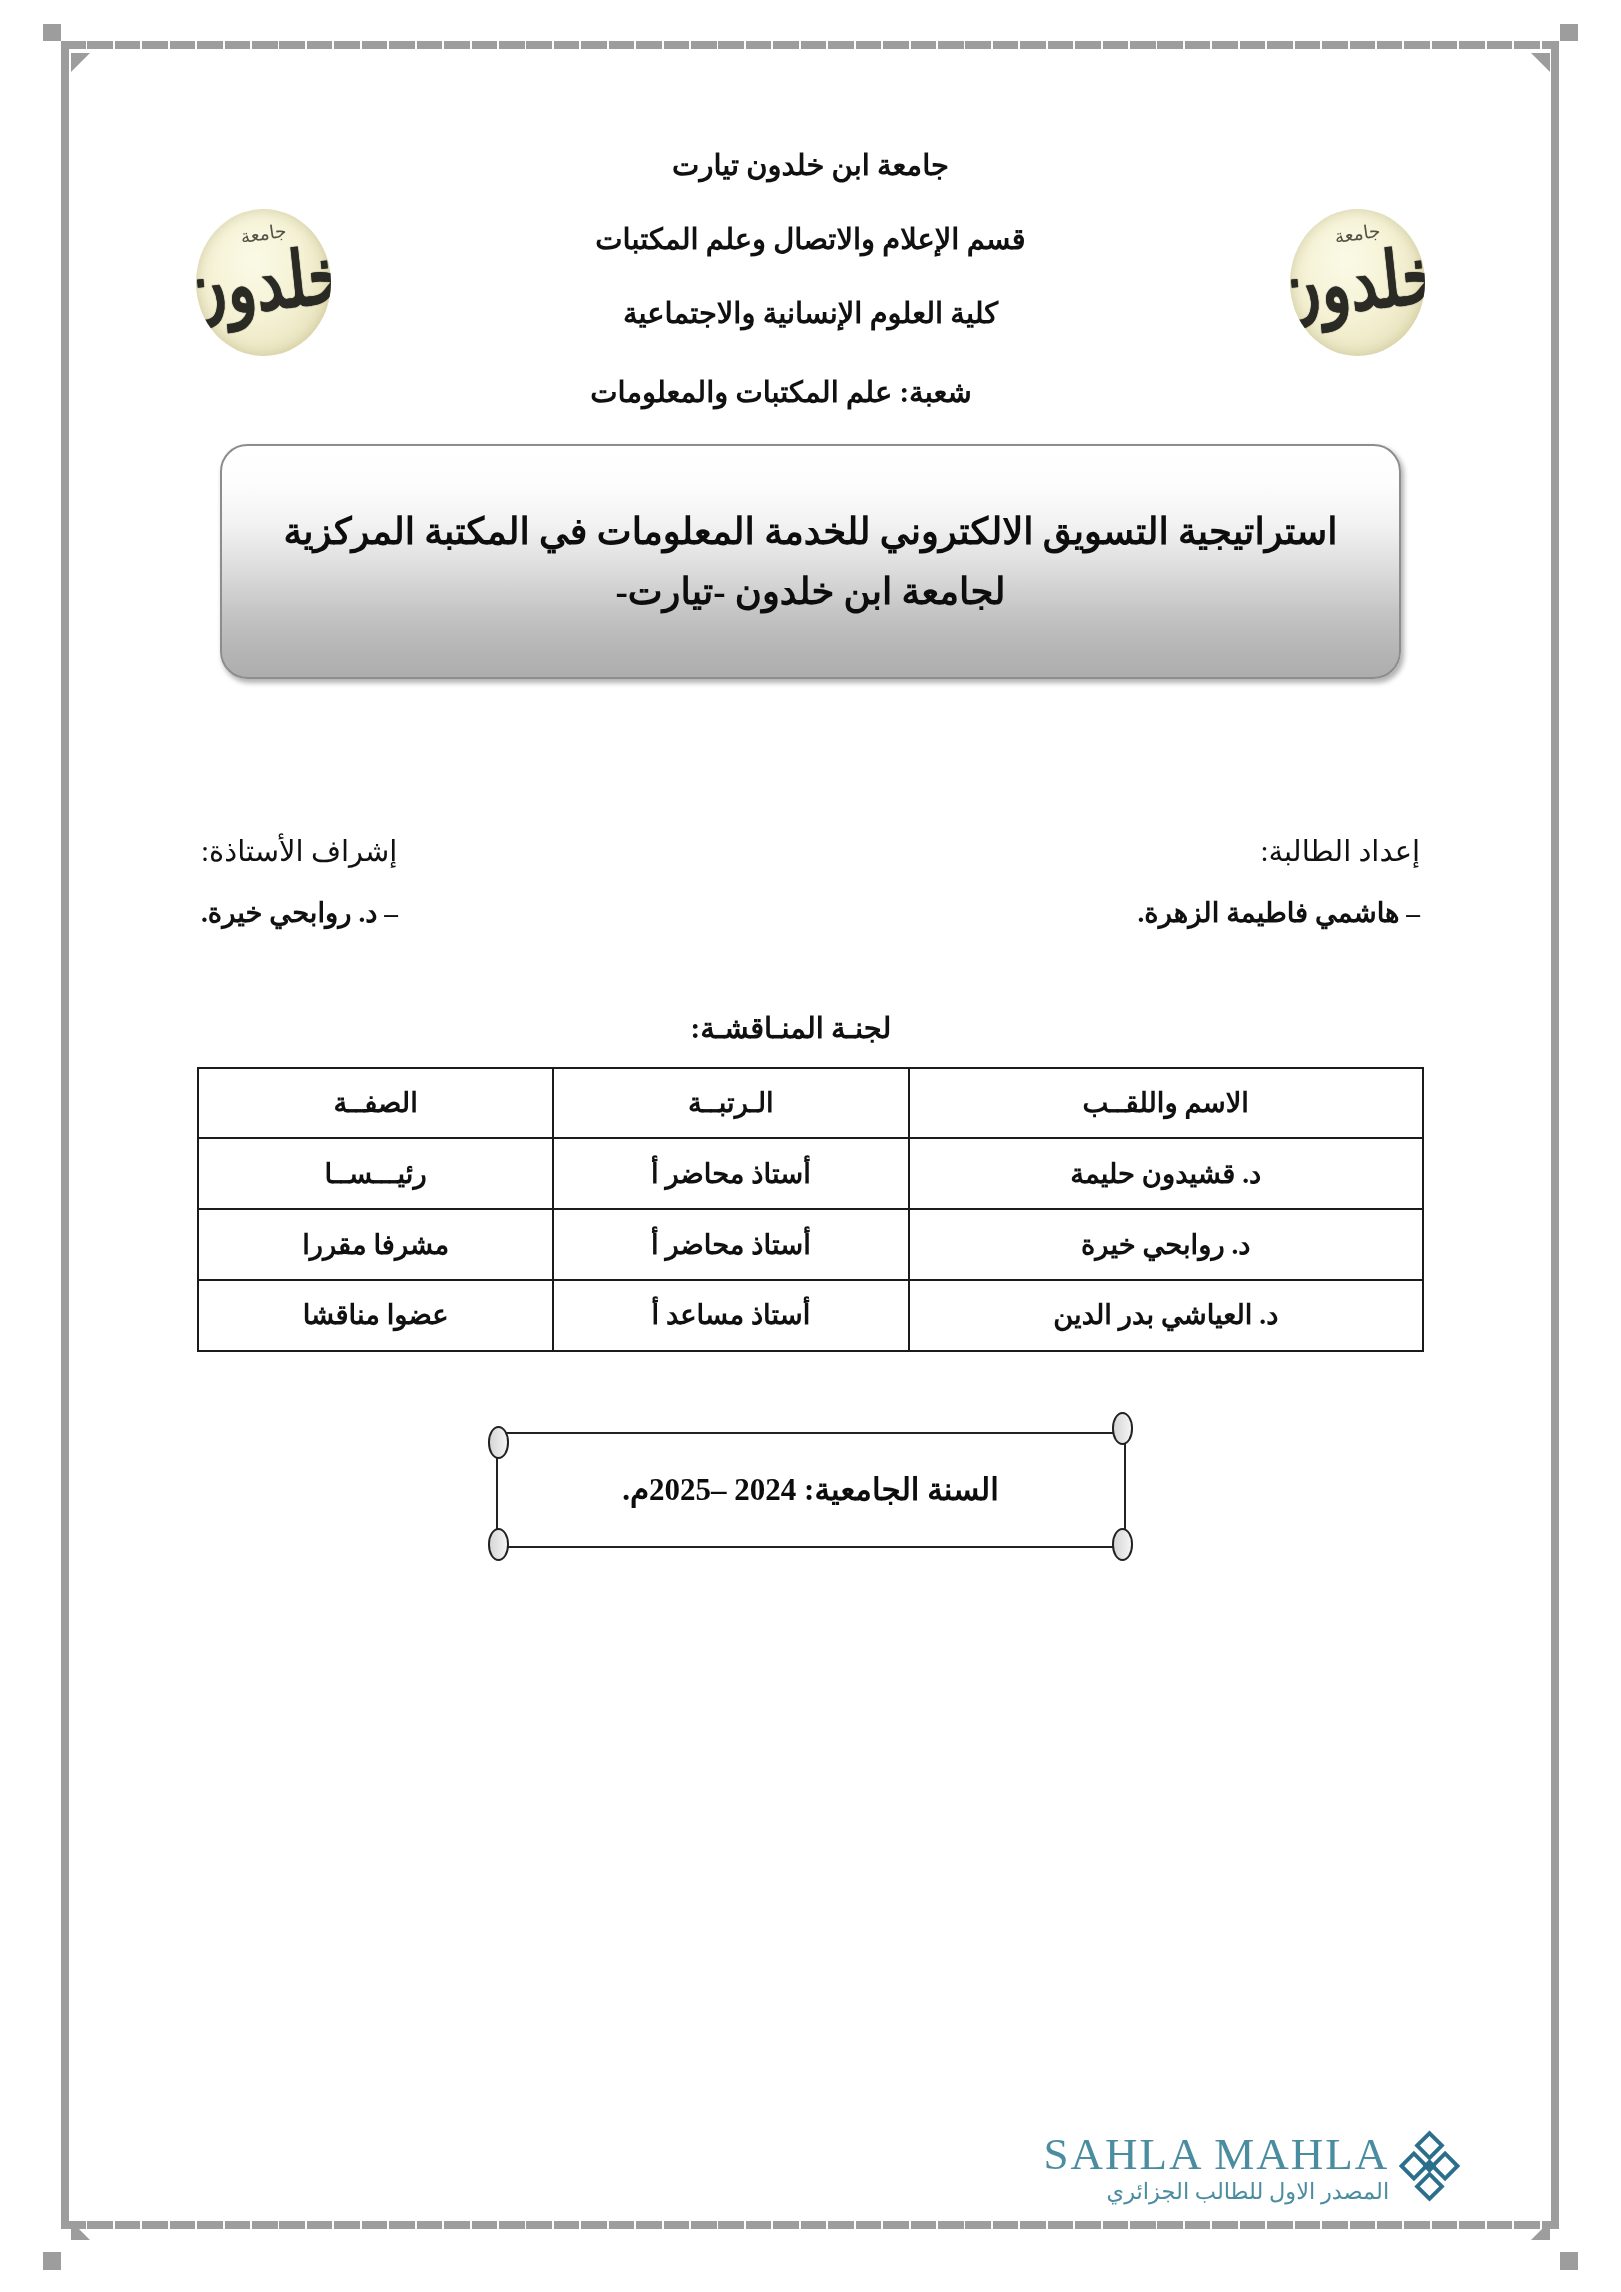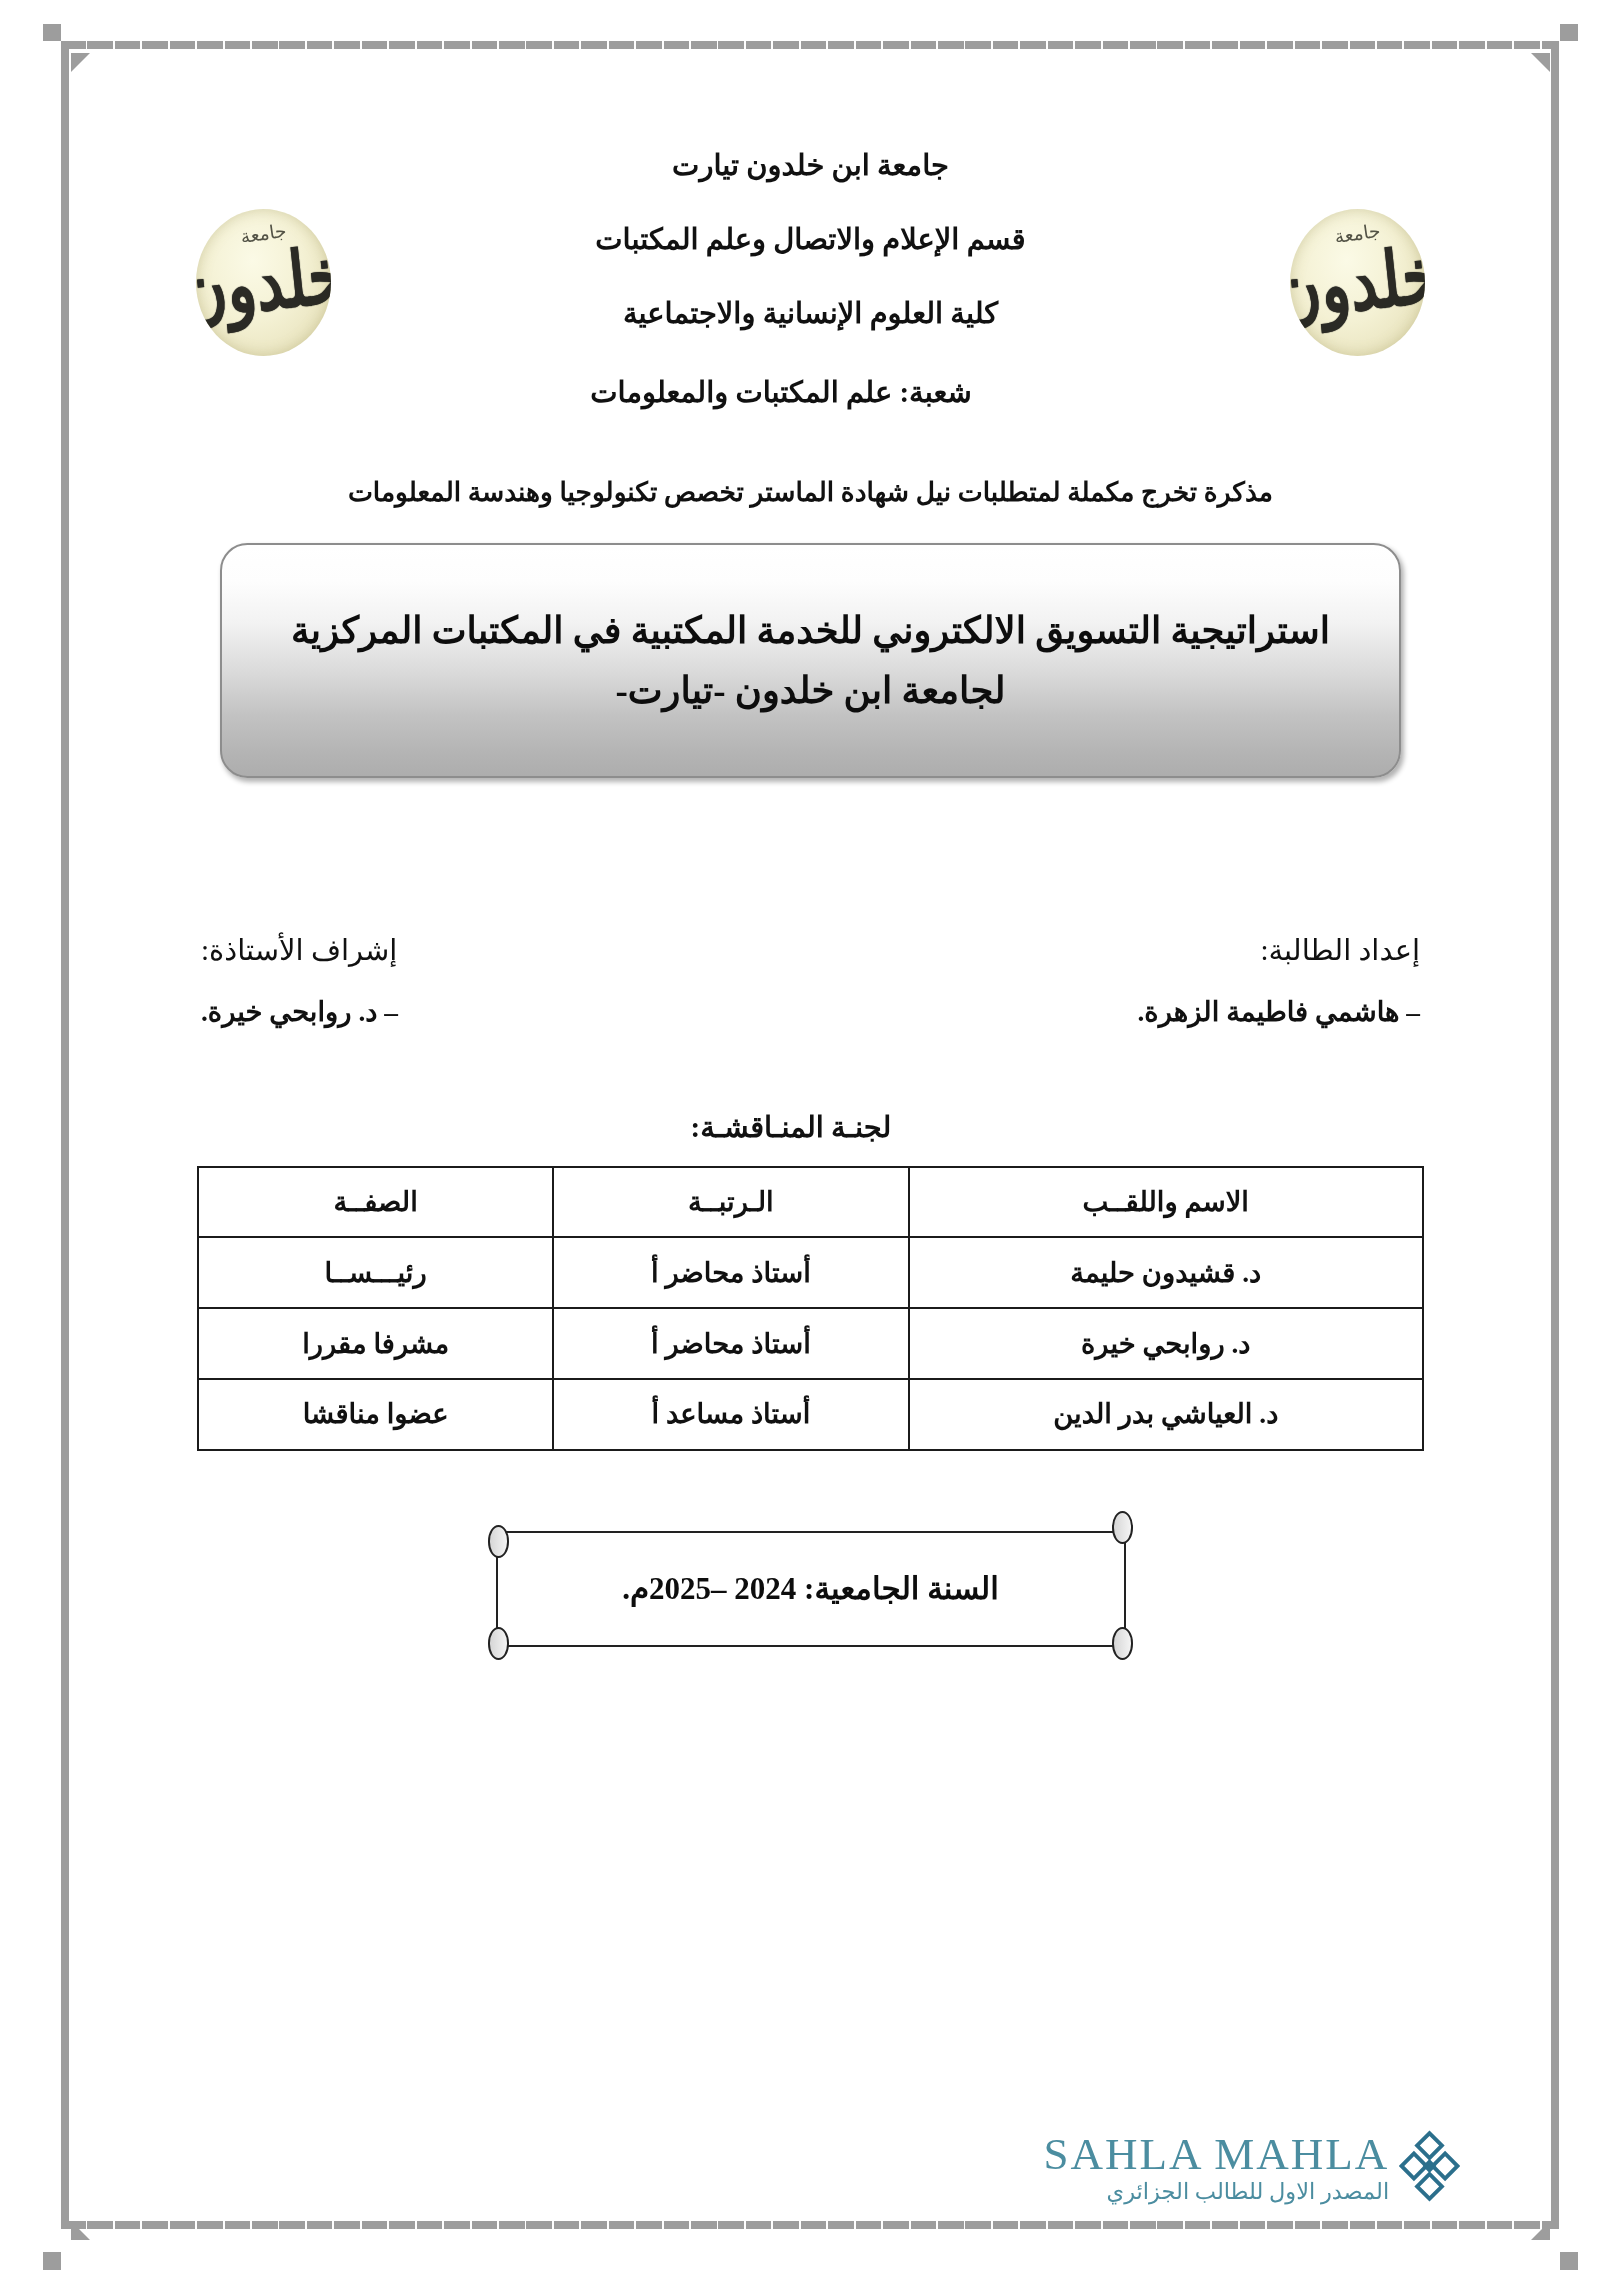--- a/index.html
+++ b/index.html
@@ -324,25 +324,24 @@
 
     <div class="header-lines">
       <p class="hl">جامعة ابن خلدون تيارت</p>
       <p class="hl">قسم الإعلام والاتصال وعلم المكتبات</p>
       <p class="hl">كلية العلوم الإنسانية والاجتماعية</p>
     </div>
   </div>
 
   <div class="branch-line">شعبة: علم المكتبات والمعلومات</div>
 
-  <div class="degree-line">مذكرة تخرج مكملة لمتطلبات نيل شهادة الماستر تخصص تكنولوجيا وهندسة المعلومات</div>
 
 
   <div class="title-plaque">
-    <div class="title-text">استراتيجية التسويق الالكتروني للخدمة المكتبية في المكتبات المركزية لجامعة ابن خلدون -تيارت-</div>
+    <div class="title-text">استراتيجية التسويق الالكتروني للخدمة المعلومات في المكتبة المركزية لجامعة ابن خلدون -تيارت-</div>
   </div>
 
   <div class="people-row">
     <div class="people-col right">
       <p class="role">إعداد الطالبة:</p>
       <p class="person">– هاشمي فاطيمة الزهرة.</p>
     </div>
     <div class="people-col left">
       <p class="role">إشراف الأستاذة:</p>
       <p class="person">– د. روابحي خيرة.</p>

